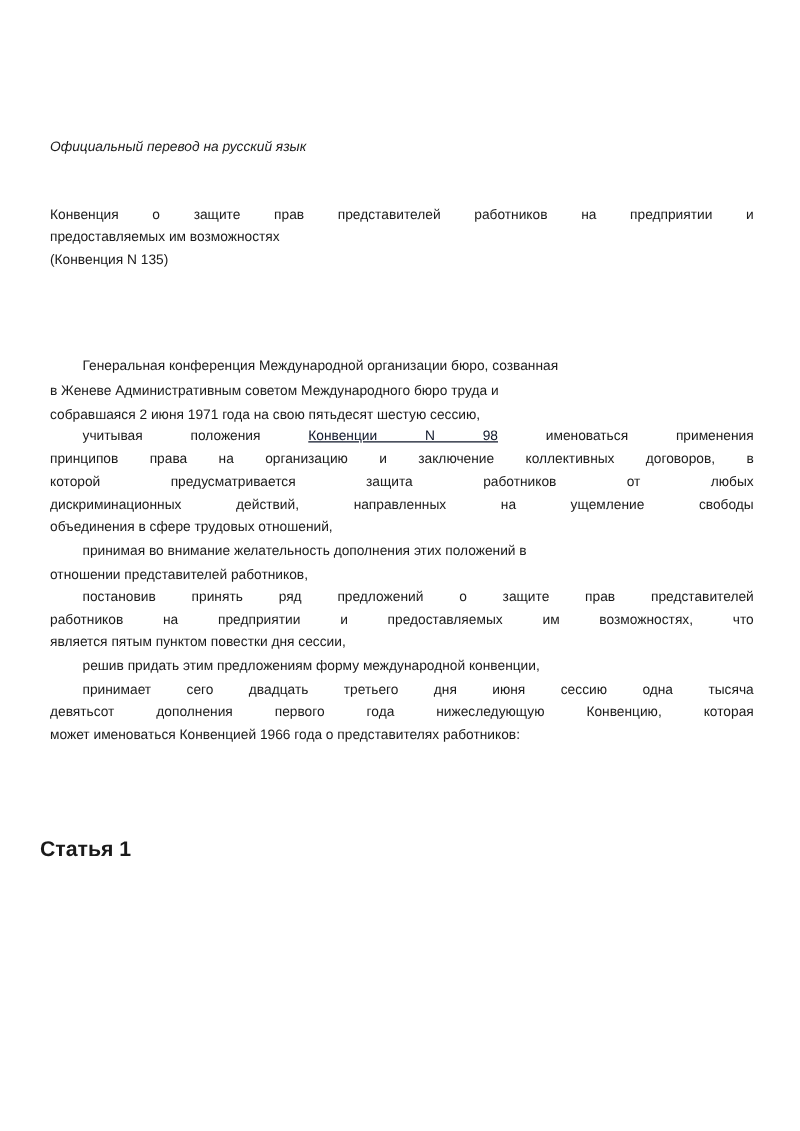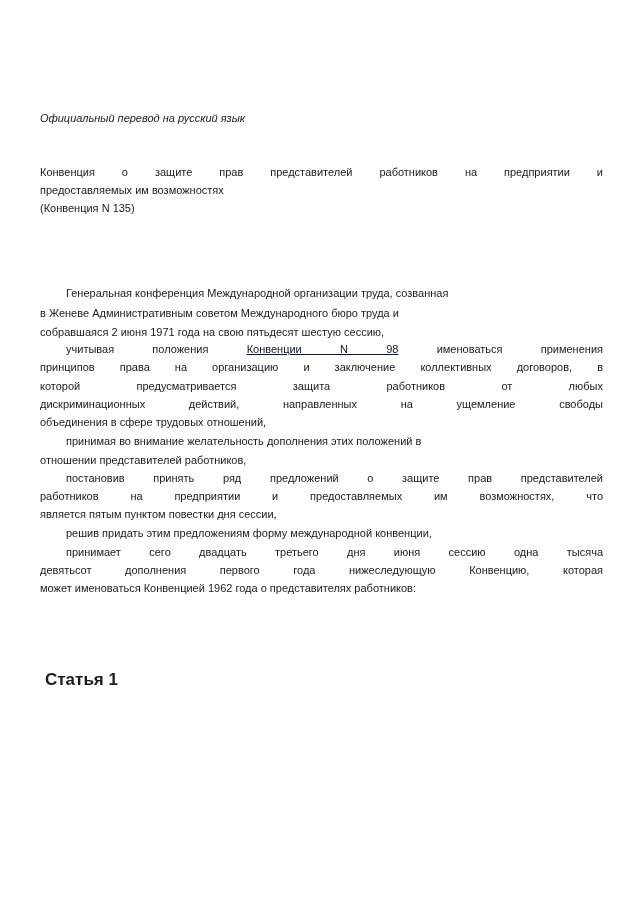--- a/index.html
+++ b/index.html
@@ -4,49 +4,49 @@
   <style>
     html, body { margin: 0; padding: 0; background: #ffffff; }
     body { width: 640px; height: 905px; position: relative; overflow: hidden;
            font-family: "Liberation Sans", sans-serif; color: #1a1a1a; }
     .ln { position: absolute; left: 40px; width: 563px; font-size: 11px; line-height: 18px;
           white-space: nowrap; }
     .just { text-align: justify; text-align-last: justify; white-space: normal; }
     .ind { left: 66px; width: 537px; }
     .italic { font-style: italic; }
     .link { color: #0f172a; text-decoration: underline; }
-    .heading { position: absolute; left: 45px; top: 669px; font-size: 17px; font-weight: bold;
+    .heading { position: absolute; left: 32px; top: 669px; font-size: 17px; font-weight: bold;
                line-height: 22px; }
   </style>
 </head>
 <body>
 
 <div>
   <div class="ln italic" style="top:109px">Официальный перевод на русский язык</div>
 
   <div class="ln just" style="top:163px">Конвенция о защите прав представителей работников на предприятии и</div>
   <div class="ln" style="top:181px">предоставляемых им возможностях</div>
   <div class="ln" style="top:199px">(Конвенция N 135)</div>
 
-  <div class="ln ind" style="top:284px; white-space:nowrap">Генеральная конференция Международной организации труда, созванная</div>
+  <div class="ln ind" style="top:284px; white-space:nowrap">Генеральная конференция Международной организации бюро, созванная</div>
   <div class="ln" style="top:304px">в Женеве Административным советом Международного бюро труда и</div>
   <div class="ln" style="top:323px">собравшаяся 2 июня 1971 года на свою пятьдесят шестую сессию,</div>
   <div class="ln ind just" style="top:340px">
     <span>учитывая положения</span>
     <a class="link">Конвенции N 98</a>
     <span>именоваться применения</span>
   </div>
   <div class="ln just" style="top:358px">принципов права на организацию и заключение коллективных договоров, в</div>
   <div class="ln just" style="top:377px">которой предусматривается защита работников от любых</div>
   <div class="ln just" style="top:395px">дискриминационных действий, направленных на ущемление свободы</div>
   <div class="ln" style="top:413px">объединения в сфере трудовых отношений,</div>
   <div class="ln ind" style="top:432px">принимая во внимание желательность дополнения этих положений в</div>
   <div class="ln" style="top:451px">отношении представителей работников,</div>
   <div class="ln ind just" style="top:469px">постановив принять ряд предложений о защите прав представителей</div>
   <div class="ln just" style="top:487px">работников на предприятии и предоставляемых им возможностях, что</div>
   <div class="ln" style="top:505px">является пятым пунктом повестки дня сессии,</div>
   <div class="ln ind" style="top:524px">решив придать этим предложениям форму международной конвенции,</div>
   <div class="ln ind just" style="top:543px">принимает сего двадцать третьего дня июня сессию одна тысяча</div>
   <div class="ln just" style="top:561px">девятьсот дополнения первого года нижеследующую Конвенцию, которая</div>
-  <div class="ln" style="top:579px">может именоваться Конвенцией 1962 года о представителях работников:</div>
+  <div class="ln" style="top:579px">может именоваться Конвенцией 1966 года о представителях работников:</div>
 
   <div class="heading">Статья 1</div>
 </div>
 
 </body></html>

